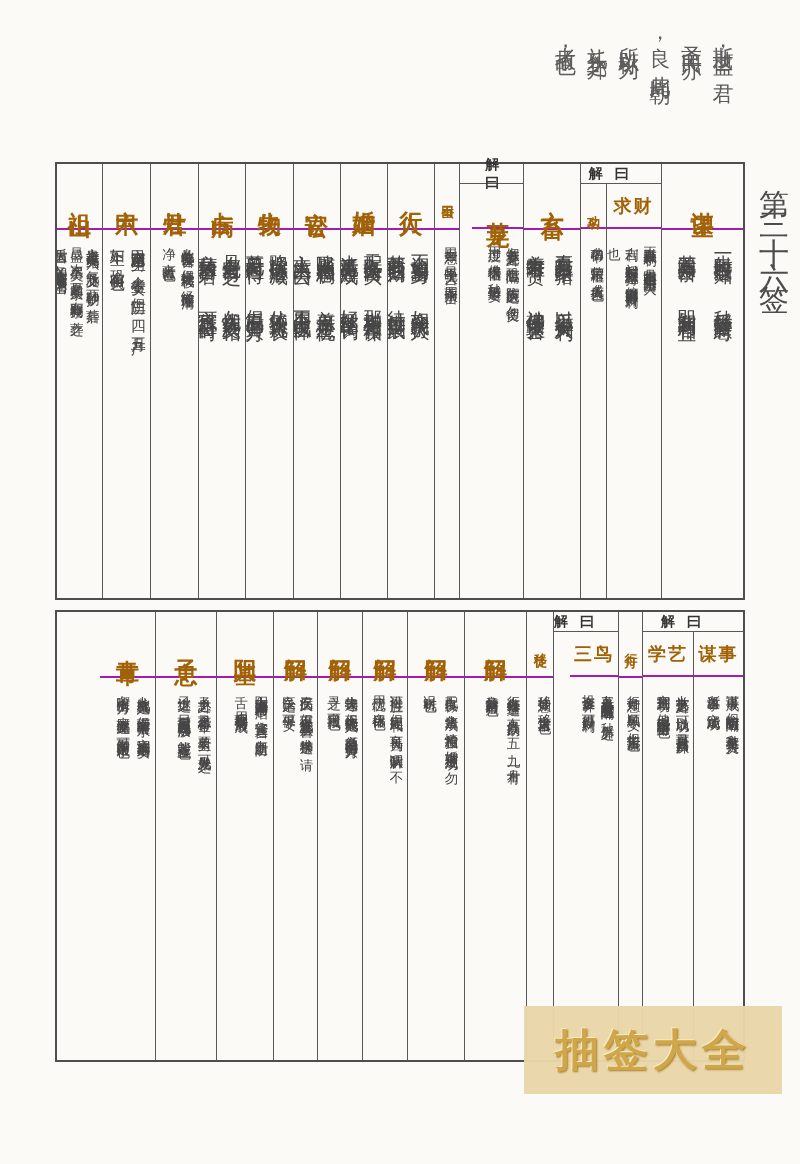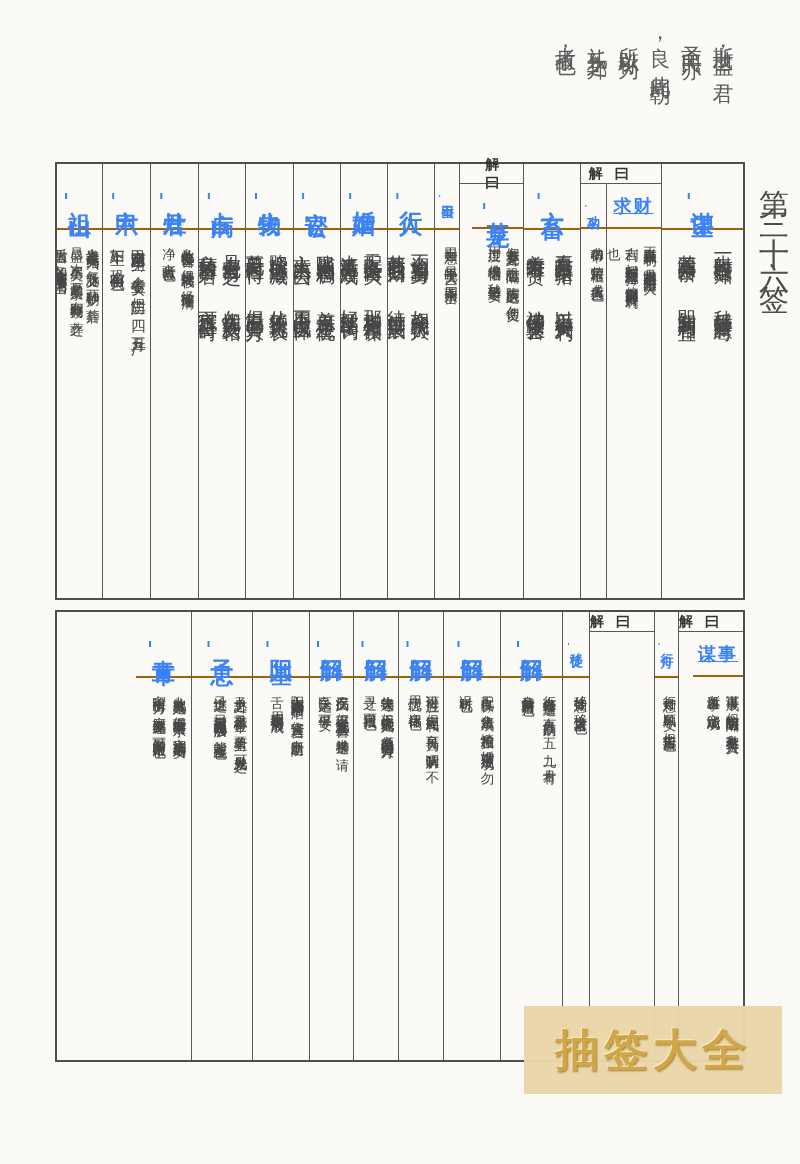--- a/index.html
+++ b/index.html
@@ -12,22 +12,22 @@
   .sign-title{position:absolute;top:166px;right:6px;writing-mode:vertical-rl;
         text-orientation:upright;font-size:30px;letter-spacing:24px;color:#4c4c4c;}
   
   .qtable{position:absolute;left:55px;width:690px;border:2px solid #4e4e4e;
         display:flex;flex-direction:row-reverse;box-sizing:border-box;}
   .qtable-top{top:162px;height:438px;}
   .qtable-bottom{top:610px;height:452px;}
   .col{border-left:1px solid #585858;display:flex;flex-direction:column;
         box-sizing:border-box;flex:0 1 auto;min-width:0;}
   .qtable > .col:last-child{border-left:none;}
-  .col-header{height:64px;border-bottom:2px solid #a16207;display:flex;
-        align-items:center;justify-content:center;color:#3b82f6;flex:none;text-decoration:underline;}
+  .col-header{height:64px;border-bottom:2px solid #a21caf;display:flex;
+        align-items:center;justify-content:center;color:#a16207;flex:none;}
   .col-header .v{writing-mode:vertical-rl;text-orientation:upright;
         font-size:23px;font-weight:bold;letter-spacing:3px;}
   .col-header .v.sm{font-size:13px;font-weight:bold;letter-spacing:1px;}
   .col-header .h{direction:rtl;font-size:18px;font-weight:bold;letter-spacing:2px;}
   .col-body{flex:1;writing-mode:vertical-rl;text-orientation:upright;
         white-space:pre-line;padding:7px 2px 2px 2px;box-sizing:border-box;
         overflow:hidden;color:#464646;}
   .fs-poem{font-size:19px;letter-spacing:2px;padding-top:9px;}
   .fs-medium{font-size:15px;letter-spacing:1.5px;}
   .fs-small{font-size:13.5px;letter-spacing:1px;}
@@ -174,31 +174,45 @@
       <div class="col group">
         <div class="group-bar">解曰</div>
         <div class="group-cols">
           <div class="col" style="width: 50px;">
             <div class="col-header">
               <span class="h">谋事</span>
             </div>
             <div class="col-body fs-small" style="line-height: 1.4;">谋事可成　但防初时有阻隔　交秋冬月有贵人
 所谋各事　定能成功</div>
           </div>
+          <div class="col" style="width: 50px;">
+            <div class="col-header">
+              <span class="h">学艺</span>
+            </div>
+            <div class="col-body fs-small" style="line-height: 1.4;">卜学技艺之卦　可以成功　君可择其吉日从师
+宜刻苦用功　他日定能学得手艺随身也</div>
+          </div>
         </div>
       </div>
       <div class="col" style="width: 24px;">
         <div class="col-header">
           <span class="v sm">行舟</span>
         </div>
         <div class="col-body fs-small" style="line-height: 1.1;">行舟如意　顺风平安　但先苦后甜也</div>
       </div>
       <div class="col group">
         <div class="group-bar">解曰</div>
         <div class="group-cols">
+          <div class="col" style="width: 48px;">
+            <div class="col-header">
+              <span class="h">三鸟</span>
+            </div>
+            <div class="col-body fs-small" style="line-height: 1.4;">卜养三鸟之卦春夏养之恐有阻隔　秋后养之
+投资金多养　可得厚财利</div>
+          </div>
         </div>
       </div>
       <div class="col" style="width: 27px;">
         <div class="col-header">
           <span class="v sm">移徒</span>
         </div>
         <div class="col-body fs-small" style="line-height: 1.1;">移徒如意　移之大吉可居也</div>
       </div>
       <div class="col" style="width: 62px;">
         <div class="col-header">

